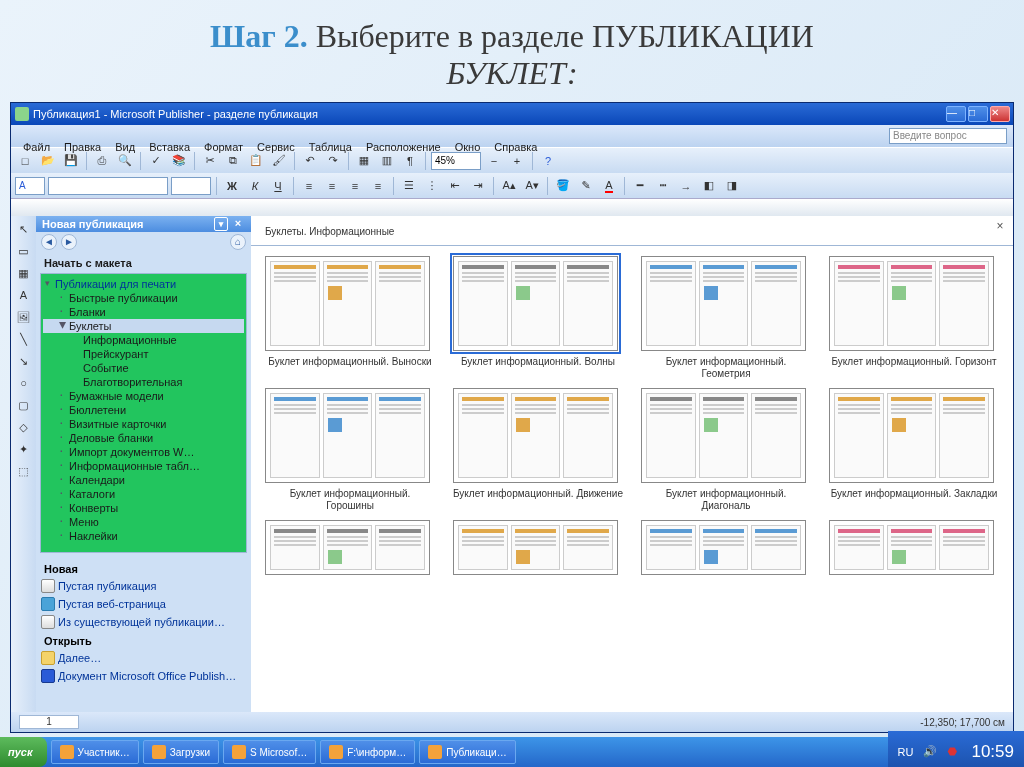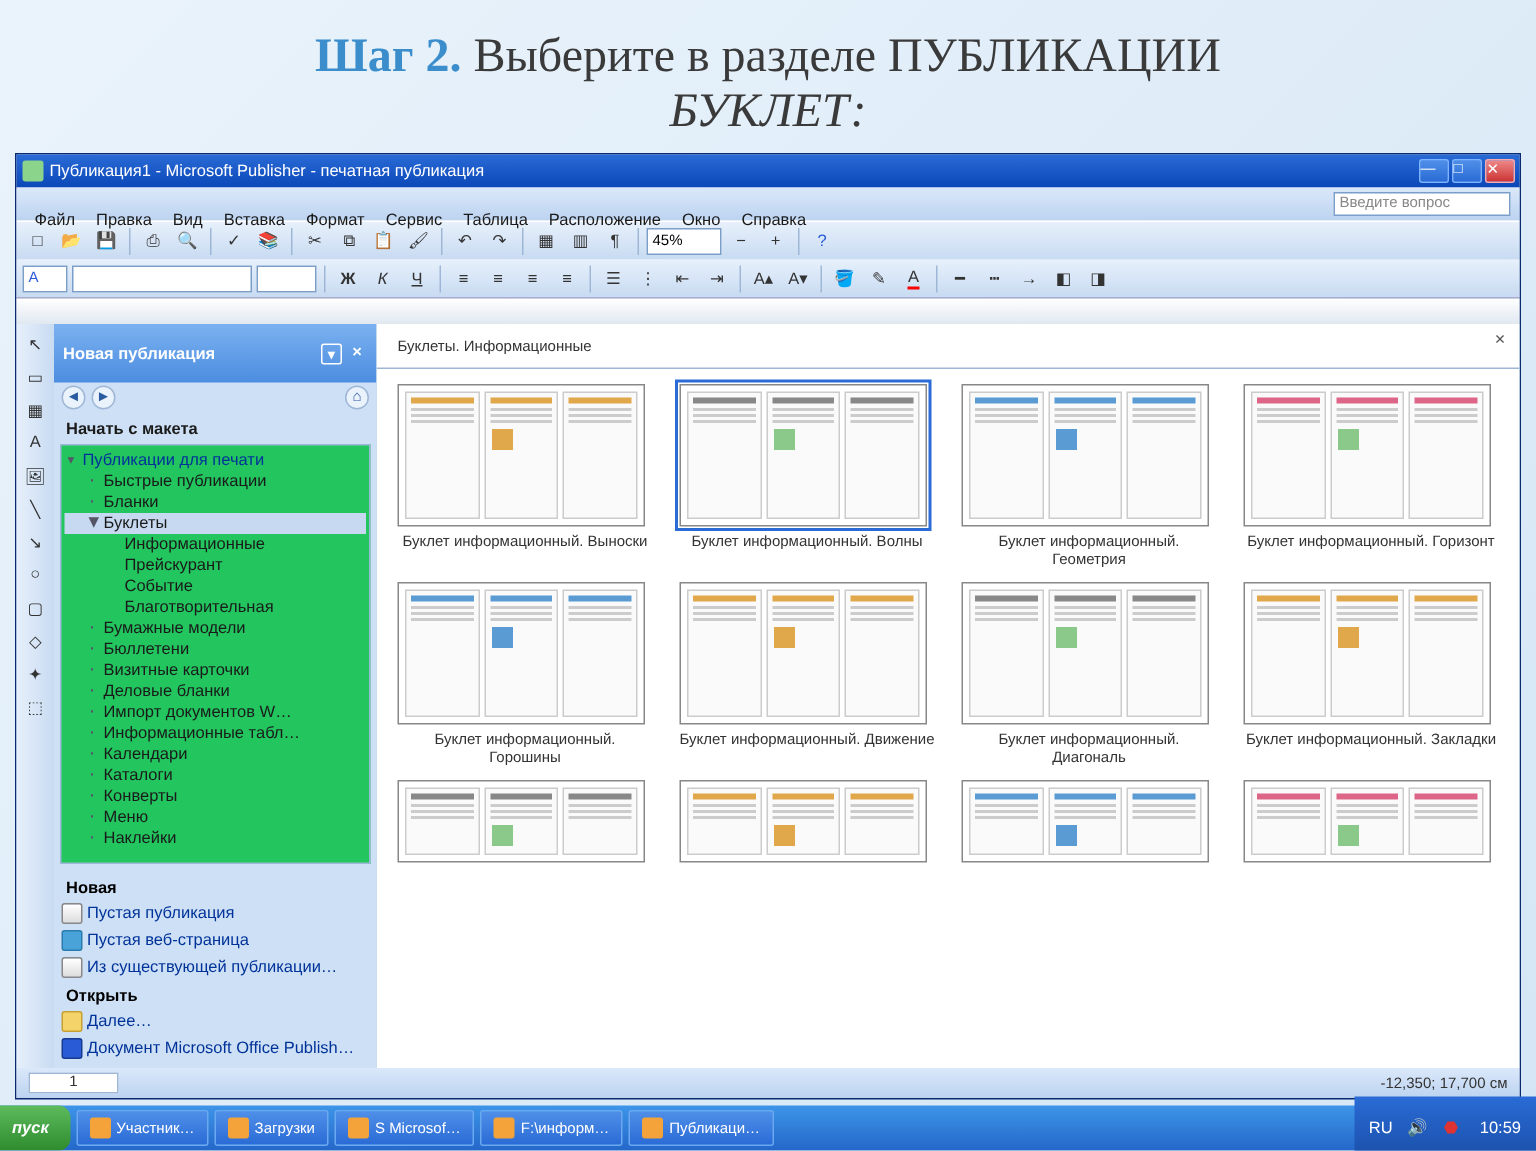--- a/index.html
+++ b/index.html
@@ -36,21 +36,21 @@
   .font-box { width: 70px; height: 18px; background: #fff; border: 1px solid #7a9ec7; font-size: 10px; padding: 0 3px; display:flex; align-items:center; color:#888; }
   .ruler { height: 18px; background: linear-gradient(#fff,#e0e8f0); border-top:1px solid #aac; }
 
   
   .workarea { display: flex; height: 496px; background: #6495c8; position: relative; }
   .left-tools { width: 25px; background: linear-gradient(90deg,#e7f0fb,#c8dbf2); display:flex; flex-direction:column; align-items:center; gap:4px; padding-top:4px; }
   .lt { width:18px; height:18px; display:flex; align-items:center; justify-content:center; font-size:11px; color:#333; }
 
   
   .taskpane { width: 215px; background: #cee0f5; display:flex; flex-direction:column; font-size: 11px; }
-  .tp-header { height: 39px; background: linear-gradient(#7bb1f0,#4c8de0); color:#fff; display:flex; align-items:center; padding: 0 6px; font-weight:bold; }
+  .tp-header { height: 16px; background: linear-gradient(#7bb1f0,#4c8de0); color:#fff; display:flex; align-items:center; padding: 0 6px; font-weight:bold; }
   .tp-header .sp { flex:1; }
   .tp-header .arw { width:14px; height:14px; border:1px solid #fff; border-radius:2px; margin-left:2px; text-align:center; line-height:12px; font-size:9px; }
   .tp-header .x { width:14px; height:14px; margin-left:3px; text-align:center; line-height:13px; }
   .tp-nav { height:20px; display:flex; align-items:center; gap:4px; padding:0 5px; color:#2a5aa0; }
   .tp-nav .circ { width:16px; height:16px; border-radius:50%; border:1px solid #9fb7d6; background:#eaf2fb; text-align:center; line-height:14px; font-size:10px; }
   .tp-section-head { padding: 5px 8px 4px; font-weight:bold; color:#1a1a1a; }
   .tp-tree { background:#22c55e; margin:0 4px 6px 4px; border:1px solid #9fb7d6; height: 280px; overflow:hidden; padding:3px 2px; }
   .tree-item { padding:1px 2px 1px 14px; color:#1a1a1a; white-space:nowrap; position:relative; }
   .tree-item.lvl0 { padding-left: 12px; color:#003399; }
   .tree-item.lvl0::before { content:"▸"; position:absolute; left:2px; color:#556; font-size:9px; }
@@ -90,42 +90,42 @@
   
   .statusbar { height:20px; background: linear-gradient(#dbe8fa,#bcd3f0); display:flex; align-items:center; font-size:10px; color:#333; padding:0 8px; justify-content:space-between; }
   .statusbar .pager { width:60px; height:14px; background:#fff; border:1px solid #9fb7d6; text-align:center; line-height:12px; }
 
   
   .win-taskbar { position:absolute; bottom:0; left:0; right:0; height:30px; background: linear-gradient(#3d95e8,#2467c9); display:flex; align-items:center; font-size:11px; color:#fff; }
   .start { height:30px; padding:0 14px 0 8px; background: linear-gradient(#5dbb5d,#2e8b2e); display:flex; align-items:center; border-radius:0 8px 8px 0; font-weight:bold; font-style:italic; }
   .tbitem { height:24px; margin-left:4px; padding:0 8px; background: linear-gradient(#4f8fe8,#2a6bd6); border:1px solid #6aa8f0; border-radius:2px; display:flex; align-items:center; gap:4px; font-size:10px; max-width:110px; overflow:hidden; white-space:nowrap; }
   .tbitem .ti-ic { width:14px; height:14px; background:#f4a23a; border-radius:2px; }
   .tray { margin-left:auto; height:42px; background: linear-gradient(#2a6bd6,#1a4fa8); display:flex; align-items:center; padding:0 10px; gap:10px; }
-  .tray .clock { font-size:11px; }
+  .tray .clock { font-size:17px; }
   .tray .ic { width:14px; height:14px; }
 
   .slide-container { width:1024px; height:767px; background:linear-gradient(135deg,#eaf3fb,#d4e6f5); position:relative; }
 </style>
 </head>
 <body>
 
 <div class="slide-container">
 
   <div class="slide-heading">
     <div>
       <span class="step">Шаг 2.</span><span class="rest"> Выберите в разделе ПУБЛИКАЦИИ</span>
     </div>
     <div class="line2">БУКЛЕТ:</div>
   </div>
 
   <div class="window">
 
     <div class="titlebar">
       <div class="icon"></div>
-      <span>Публикация1 - Microsoft Publisher - печатная публикация</span>
+      <span>Публикация1 - Microsoft Publisher - разделе публикация</span>
       <div class="spacer"></div>
       <div class="winbtns">
         <div class="winbtn min">—</div>
         <div class="winbtn max">□</div>
         <div class="winbtn close">✕</div>
       </div>
     </div>
 
     <div class="menubar">
       <span class="menuitem">Файл</span>

